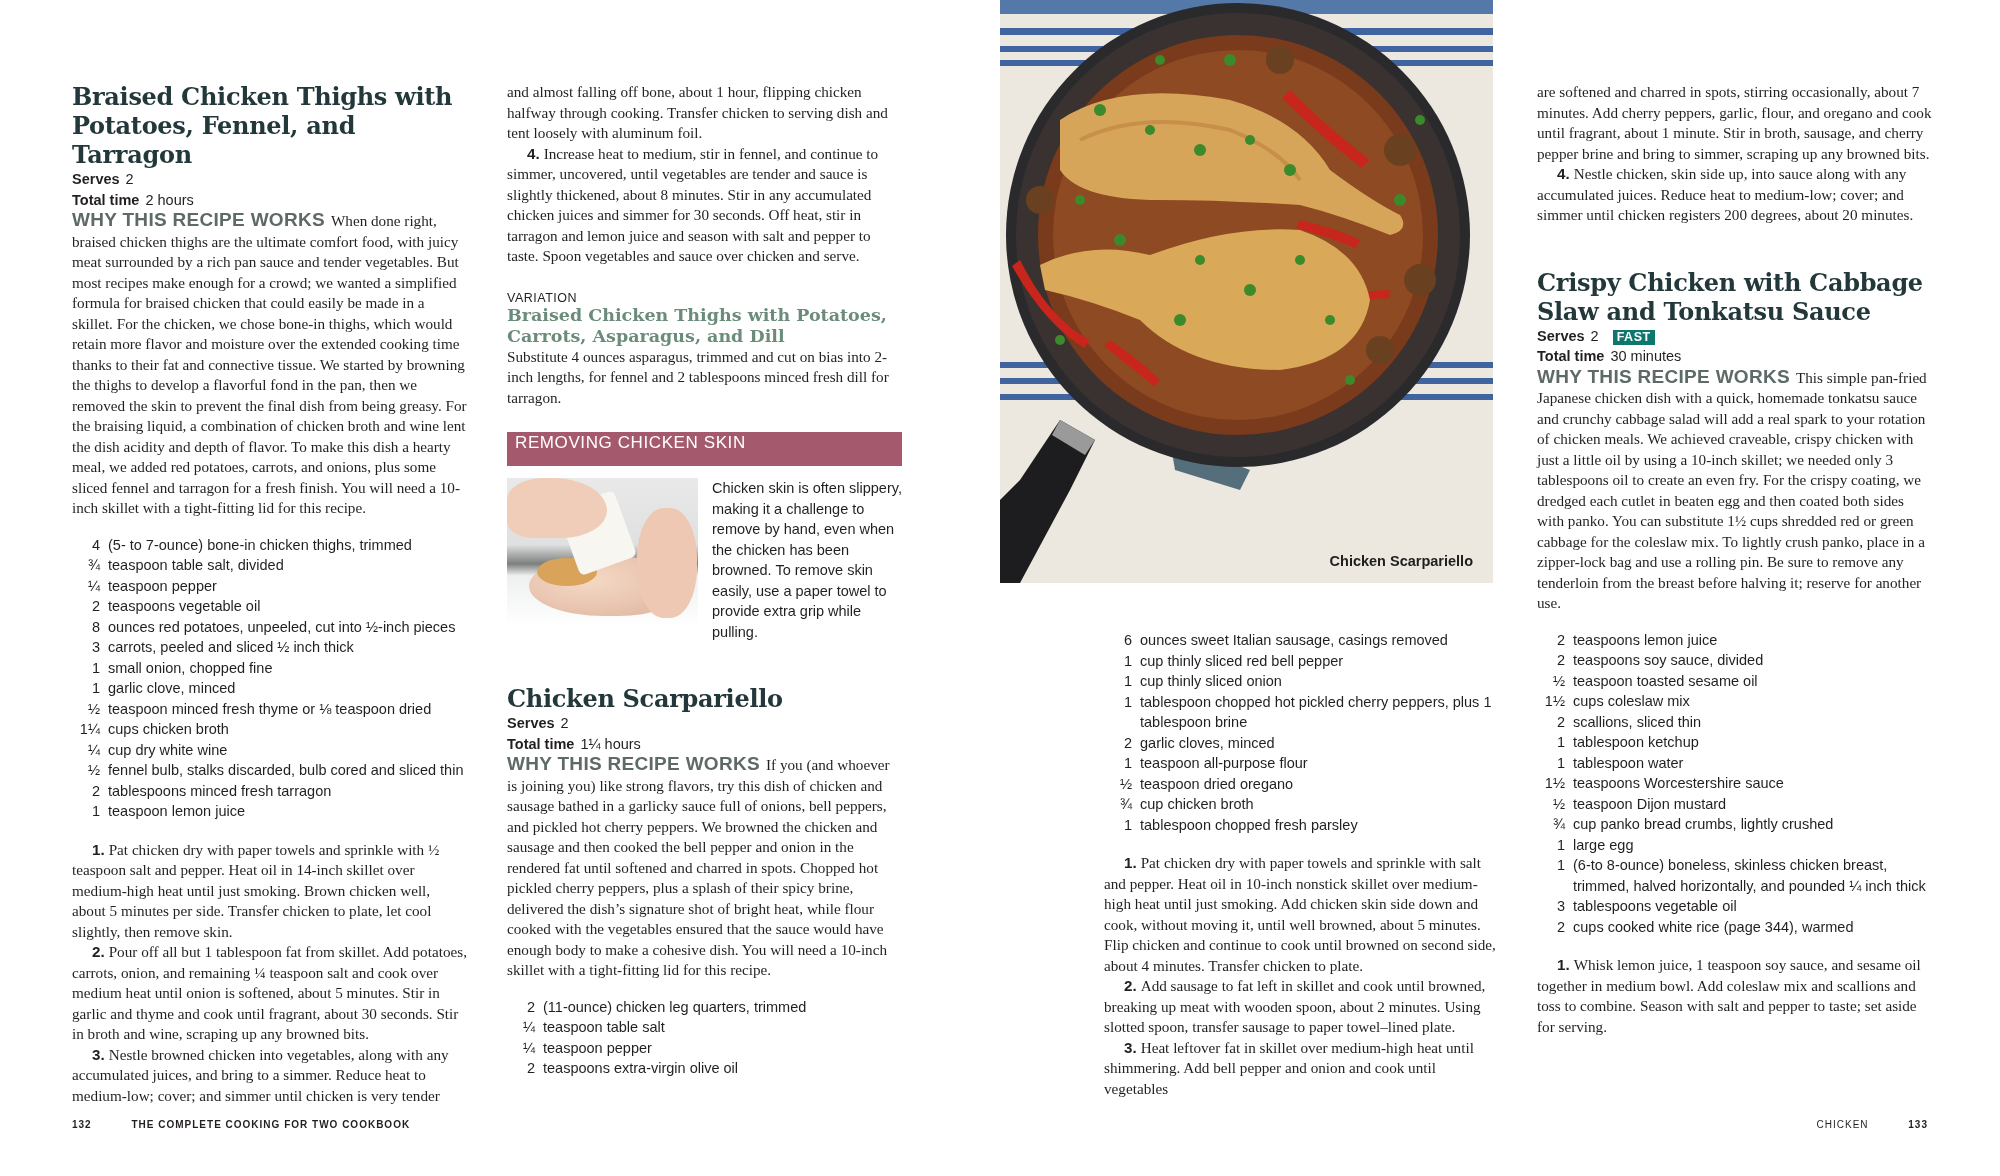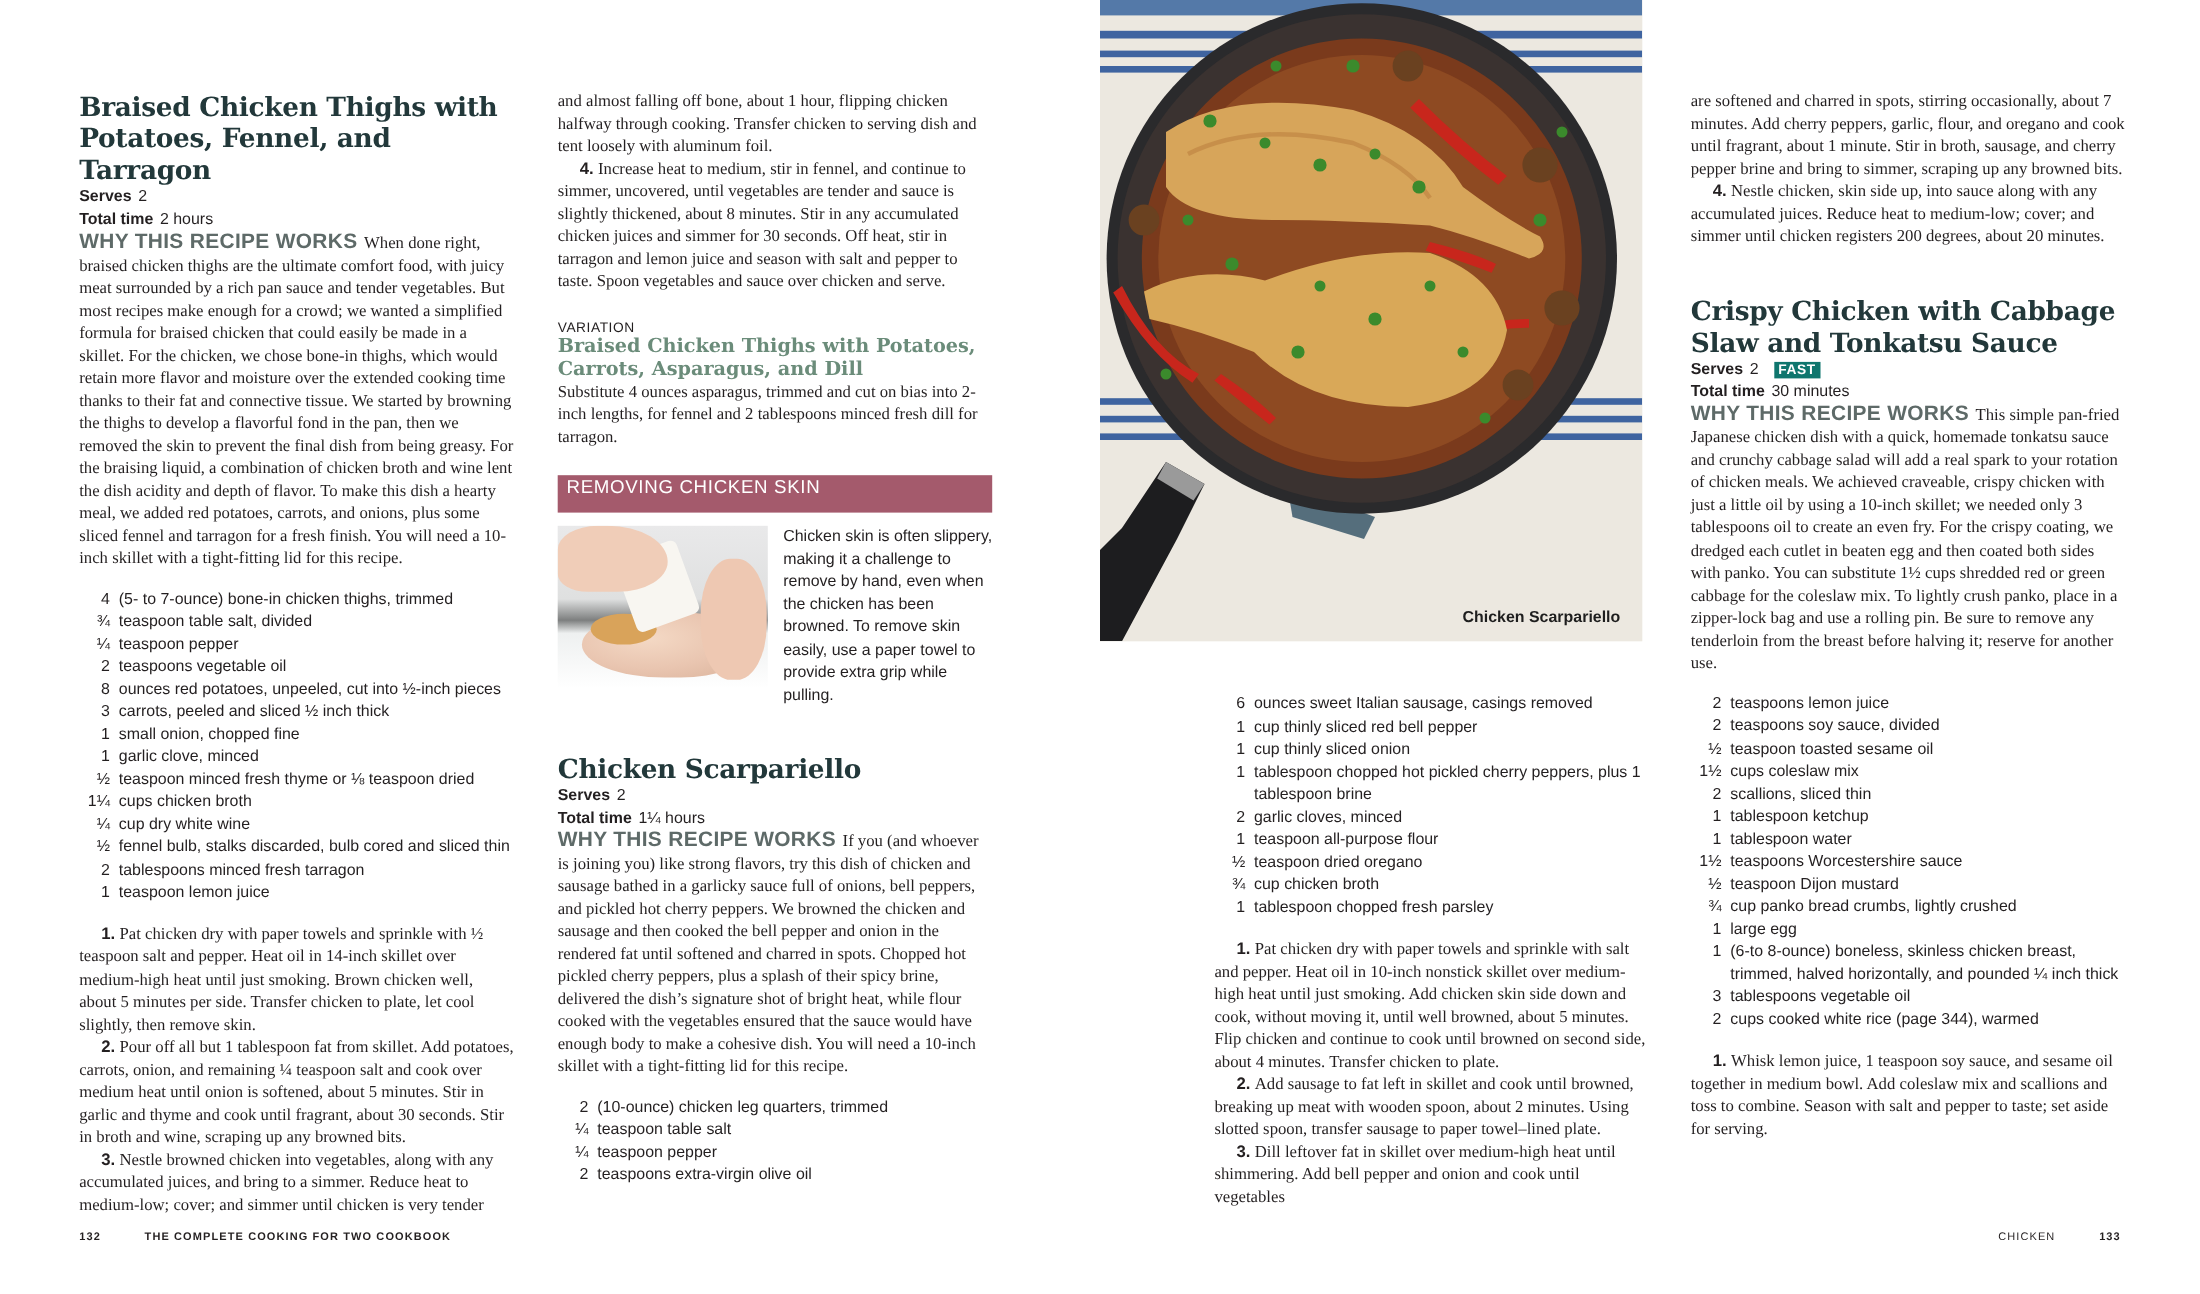--- a/index.html
+++ b/index.html
@@ -136,21 +136,21 @@
     <div class="meta">
       <b>Serves</b><span>2</span>
     </div>
     <div class="meta">
       <b>Total time</b><span>1¼ hours</span>
     </div>
     <p class="para"><span class="why">WHY THIS RECIPE WORKS</span><span>If you (and whoever is joining you) like strong flavors, try this dish of chicken and sausage bathed in a garlicky sauce full of onions, bell peppers, and pickled hot cherry peppers. We browned the chicken and sausage and then cooked the bell pepper and onion in the rendered fat until softened and charred in spots. Chopped hot pickled cherry peppers, plus a splash of their spicy brine, delivered the dish’s signature shot of bright heat, while flour cooked with the vegetables ensured that the sauce would have enough body to make a cohesive dish. You will need a 10-inch skillet with a tight-fitting lid for this recipe.</span></p>
     <ul class="ing" style="margin-top:16px;" id="ing-r2">
         <li>
           <span class="q">2</span>
-          <span class="t">(10-ounce) chicken leg quarters, trimmed</span>
+          <span class="t">(11-ounce) chicken leg quarters, trimmed</span>
         </li>
         <li>
           <span class="q">¼</span>
           <span class="t">teaspoon table salt</span>
         </li>
         <li>
           <span class="q">¼</span>
           <span class="t">teaspoon pepper</span>
         </li>
         <li>
@@ -260,21 +260,21 @@
         <span class="t">cup chicken broth</span>
       </li>
       <li>
         <span class="q">1</span>
         <span class="t">tablespoon chopped fresh parsley</span>
       </li>
     </ul>
   <div style="margin-top:18px;" id="steps-r2c">
       <p class="step"><span class="n">1.</span><span>Pat chicken dry with paper towels and sprinkle with salt and pepper. Heat oil in 10-inch nonstick skillet over medium-high heat until just smoking. Add chicken skin side down and cook, without moving it, until well browned, about 5 minutes. Flip chicken and continue to cook until browned on second side, about 4 minutes. Transfer chicken to plate.</span></p>
       <p class="step"><span class="n">2.</span><span>Add sausage to fat left in skillet and cook until browned, breaking up meat with wooden spoon, about 2 minutes. Using slotted spoon, transfer sausage to paper towel–lined plate.</span></p>
-      <p class="step"><span class="n">3.</span><span>Dill leftover fat in skillet over medium-high heat until shimmering. Add bell pepper and onion and cook until vegetables</span></p>
+      <p class="step"><span class="n">3.</span><span>Heat leftover fat in skillet over medium-high heat until shimmering. Add bell pepper and onion and cook until vegetables</span></p>
     </div>
 </div>
 
 <div class="col" style="left:1537px;top:82px;">
   <p class="para">are softened and charred in spots, stirring occasionally, about 7 minutes. Add cherry peppers, garlic, flour, and oregano and cook until fragrant, about 1 minute. Stir in broth, sausage, and cherry pepper brine and bring to simmer, scraping up any browned bits.</p>
   <p class="step"><span class="n">4.</span><span>Nestle chicken, skin side up, into sauce along with any accumulated juices. Reduce heat to medium-low; cover; and simmer until chicken registers 200 degrees, about 20 minutes.</span></p>
 
   <div style="margin-top:42px;">
     <h1 class="title">
       <span>Crispy Chicken with Cabbage</span><br>

